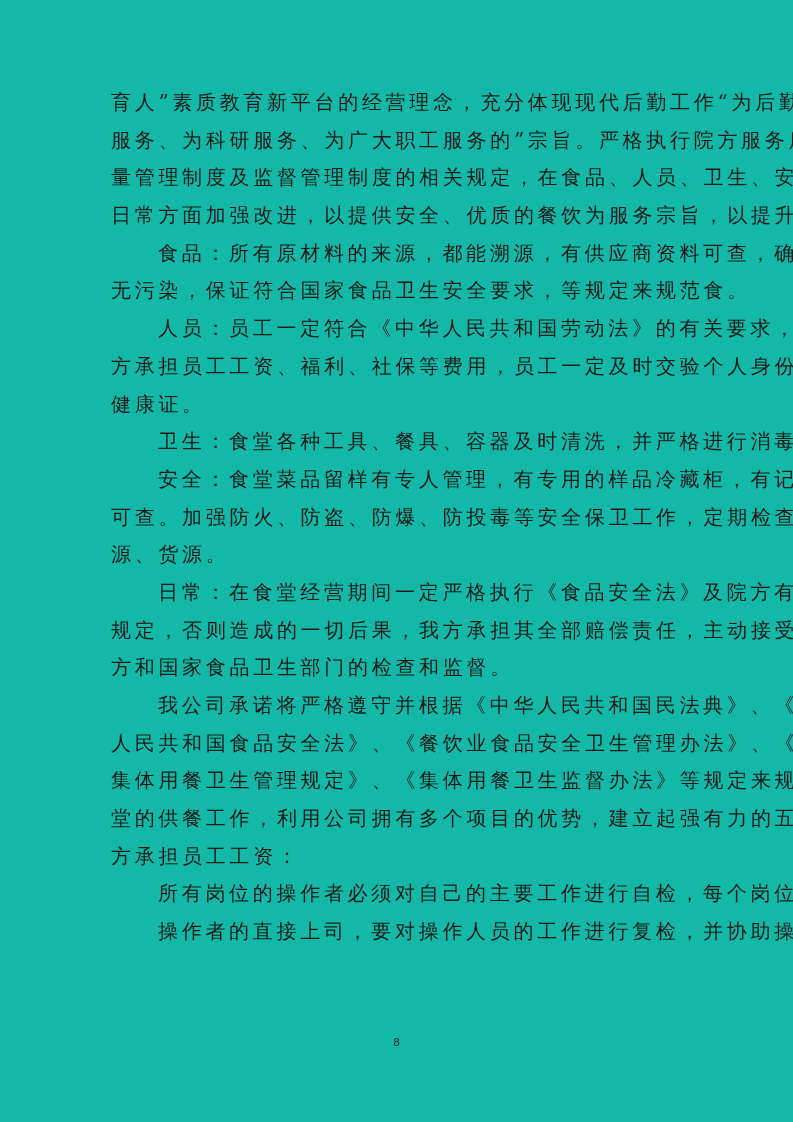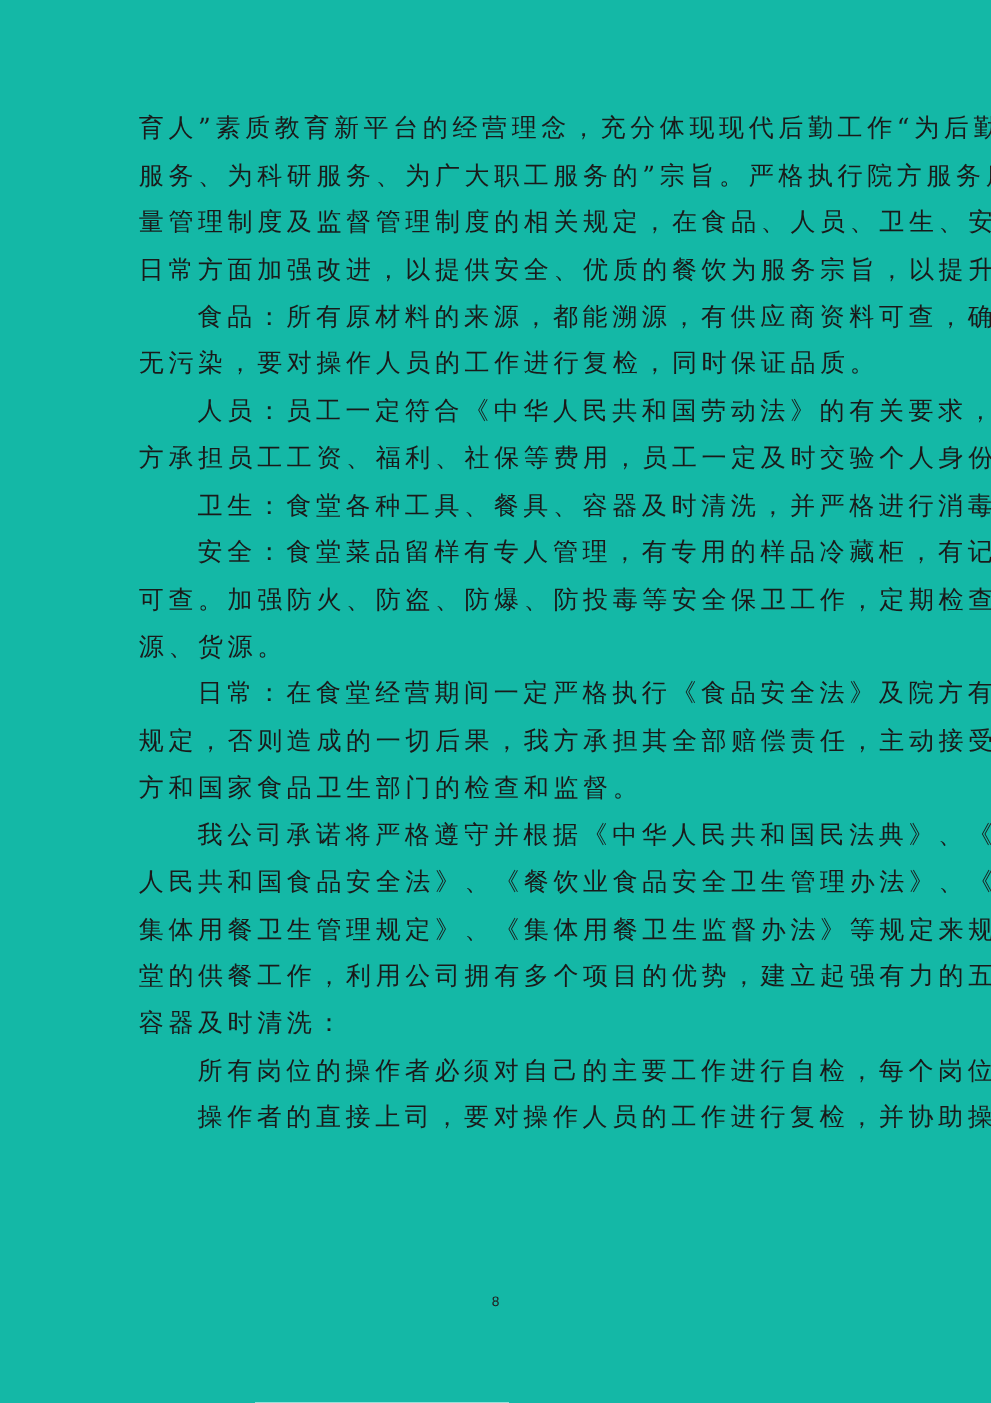--- a/index.html
+++ b/index.html
@@ -25,32 +25,33 @@
 </head>
 <body>
 
 <div class="page">
   <div class="content">
     <div class="line">育人”素质教育新平台的经营理念，充分体现现代后勤工作“为后勤</div>
     <div class="line">服务、为科研服务、为广大职工服务的”宗旨。严格执行院方服务质</div>
     <div class="line">量管理制度及监督管理制度的相关规定，在食品、人员、卫生、安全、</div>
     <div class="line">日常方面加强改进，以提供安全、优质的餐饮为服务宗旨，以提升全</div>
     <div class="line indent">食品：所有原材料的来源，都能溯源，有供应商资料可查，确保</div>
-    <div class="line">无污染，要对操作人员的工作进行复检，同时保证品质。</div>
+    <div class="line">无污染，保证符合国家食品卫生安全要求，等规定来规范食。</div>
     <div class="line indent">人员：员工一定符合《中华人民共和国劳动法》的有关要求，我</div>
     <div class="line">方承担员工工资、福利、社保等费用，员工一定及时交验个人身份证、</div>
+    <div class="line">健康证。</div>
     <div class="line indent">卫生：食堂各种工具、餐具、容器及时清洗，并严格进行消毒。</div>
     <div class="line indent">安全：食堂菜品留样有专人管理，有专用的样品冷藏柜，有记录</div>
     <div class="line">可查。加强防火、防盗、防爆、防投毒等安全保卫工作，定期检查电</div>
     <div class="line">源、货源。</div>
     <div class="line indent">日常：在食堂经营期间一定严格执行《食品安全法》及院方有关</div>
     <div class="line">规定，否则造成的一切后果，我方承担其全部赔偿责任，主动接受院</div>
     <div class="line">方和国家食品卫生部门的检查和监督。</div>
     <div class="line indent">我公司承诺将严格遵守并根据《中华人民共和国民法典》、《中华</div>
     <div class="line">人民共和国食品安全法》、《餐饮业食品安全卫生管理办法》、《食堂与</div>
     <div class="line">集体用餐卫生管理规定》、《集体用餐卫生监督办法》等规定来规范食</div>
     <div class="line">堂的供餐工作，利用公司拥有多个项目的优势，建立起强有力的五级</div>
-    <div class="line">容器及时清洗：</div>
+    <div class="line">方承担员工工资：</div>
     <div class="line indent">所有岗位的操作者必须对自己的主要工作进行自检，每个岗位在</div>
     <div class="line indent">操作者的直接上司，要对操作人员的工作进行复检，并协助操作</div>
   </div>
   <div class="page-number">8</div>
 </div>
 
 </body></html>

